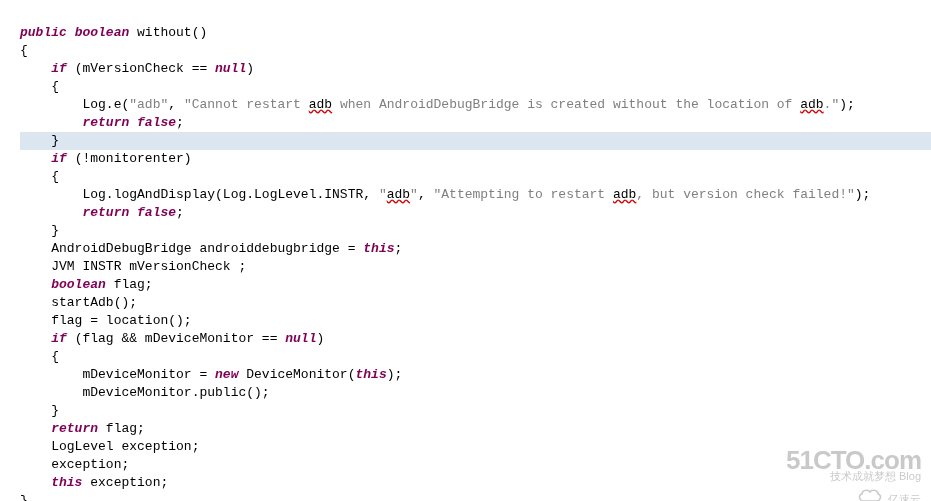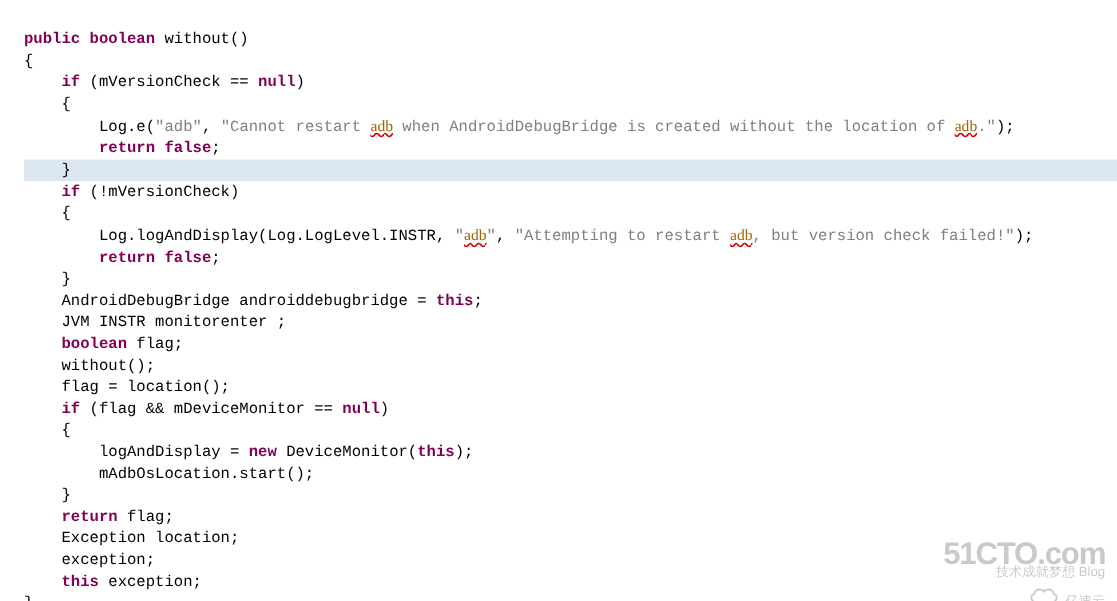--- a/index.html
+++ b/index.html
@@ -19,22 +19,22 @@
     position: relative;
   }
   .line {
     padding-left: 0;
   }
   .highlight-line {
     background: #dce6f0;
     width: 100%;
     display: inline-block;
   }
-  .kw { color: #7f0055; font-weight: bold; }                        
-  .err { color: #a16207; text-decoration: underline wavy #d00000; text-decoration-skip-ink: none; font-family: Liberation Serif, serif; }
+  .kw { color: #7f0055; font-weight: bold; font-style: italic; }                        
+  .err { color: #000000; text-decoration: underline wavy #d00000; text-decoration-skip-ink: none; }
   
   .s { color: #808080; }
   
   
   .watermark {
     position: absolute;
     right: 10px;
     bottom: 8px;
     text-align: right;
     opacity: 0.45;
@@ -67,37 +67,37 @@
 <body>
 
 <div class="code-area">
 <span class="line"><span class="kw">public</span> <span class="kw">boolean</span><span> without()</span></span>
 <span class="line"><span>{</span></span>
 <span class="line">    <span class="kw">if</span><span> (mVersionCheck == </span><span class="kw">null</span><span>)</span></span>
 <span class="line">    <span>{</span></span>
 <span class="line">        <span>Log.</span><span>e</span><span>(</span><span class="s">"adb"</span><span>, </span><span class="s">"Cannot restart </span><span class="err">adb</span><span class="s"> when AndroidDebugBridge is created without the location of </span><span class="err">adb</span><span class="s">."</span><span>);</span></span>
 <span class="line">        <span class="kw">return</span><span class="kw"> false</span><span>;</span></span>
 <span class="highlight-line">    <span>}</span></span>
-<span class="line">    <span class="kw">if</span><span> (!mVersionCheck)</span></span>
+<span class="line">    <span class="kw">if</span><span> (!monitorenter)</span></span>
 <span class="line">    <span>{</span></span>
 <span class="line">        <span>Log.logAndDisplay(Log.LogLevel.INSTR, </span><span class="s">"</span><span class="err">adb</span><span class="s">"</span><span>, </span><span class="s">"Attempting to restart </span><span class="err">adb</span><span class="s">, but version check failed!"</span><span>);</span></span>
 <span class="line">        <span class="kw">return</span><span class="kw"> false</span><span>;</span></span>
 <span class="line">    <span>}</span></span>
 <span class="line">    <span>AndroidDebugBridge androiddebugbridge = </span><span class="kw">this</span><span>;</span></span>
-<span class="line">    <span>JVM INSTR monitorenter ;</span></span>
+<span class="line">    <span>JVM INSTR mVersionCheck ;</span></span>
 <span class="line">    <span class="kw">boolean</span><span> flag;</span></span>
-<span class="line">    <span>without();</span></span>
+<span class="line">    <span>startAdb();</span></span>
 <span class="line">    <span>flag = location();</span></span>
 <span class="line">    <span class="kw">if</span><span> (flag &amp;&amp; mDeviceMonitor == </span><span class="kw">null</span><span>)</span></span>
 <span class="line">    <span>{</span></span>
-<span class="line">        <span>logAndDisplay = </span><span class="kw">new</span><span> DeviceMonitor(</span><span class="kw">this</span><span>);</span></span>
-<span class="line">        <span>mAdbOsLocation.start();</span></span>
+<span class="line">        <span>mDeviceMonitor = </span><span class="kw">new</span><span> DeviceMonitor(</span><span class="kw">this</span><span>);</span></span>
+<span class="line">        <span>mDeviceMonitor.public();</span></span>
 <span class="line">    <span>}</span></span>
 <span class="line">    <span class="kw">return</span><span> flag;</span></span>
-<span class="line">    <span>Exception location;</span></span>
+<span class="line">    <span>LogLevel exception;</span></span>
 <span class="line">    <span>exception;</span></span>
 <span class="line">    <span class="kw">this</span><span> exception;</span></span>
 <span class="line"><span>}</span></span>
 </div>
 
 <div class="watermark">
   <div class="big">51CTO.com</div>
   <div class="small">技术成就梦想  Blog</div>
   <div>
     <span class="cloud">

